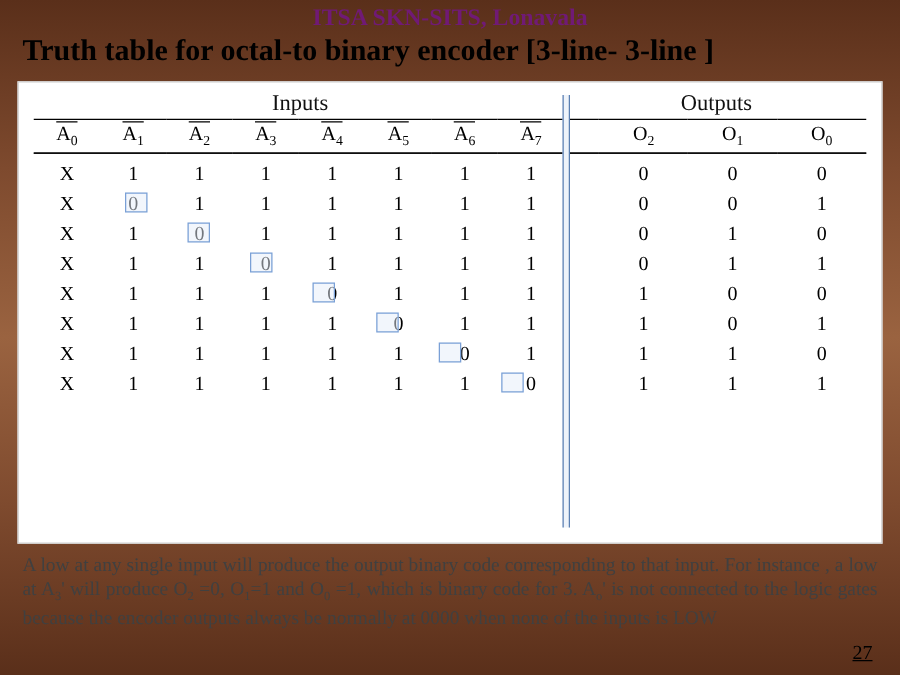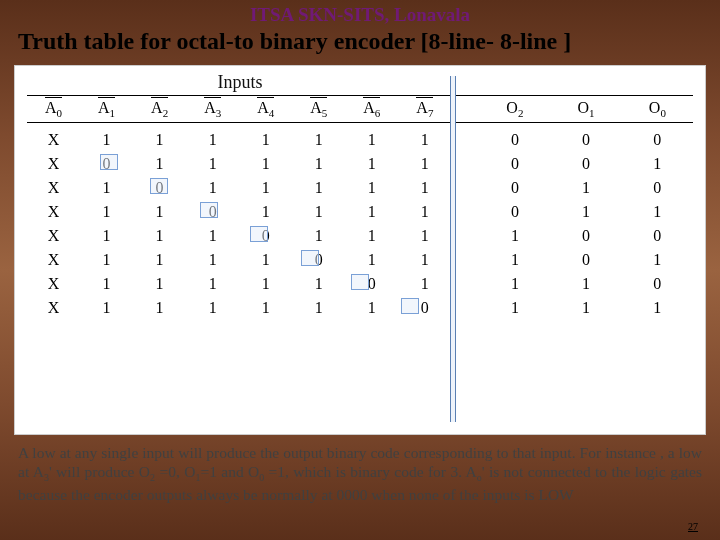--- a/index.html
+++ b/index.html
@@ -91,39 +91,40 @@
     font-size: 15.5px;
     line-height: 1.25;
     padding: 8px 18px 0 18px;
     text-align: justify;
   }
   .caption .sub2 { font-size: 10px; vertical-align: sub; }
   .pagenum {
     position: absolute;
     right: 22px;
     bottom: 8px;
-    font-size: 10px;
+    font-size: 16px;
     color: #000;
     text-decoration: underline;
   }
   .col-in  { width: 7.6%; }
   .col-out { width: 10.2%; }
 </style>
 </head>
 <body>
 
 <div class="header-org">ITSA SKN-SITS, Lonavala</div>
-<div class="slide-title">Truth table for octal-to binary encoder [8-line- 8-line ]</div>
+<div class="slide-title">Truth table for octal-to binary encoder [3-line- 3-line ]</div>
 
 <div class="table-panel">
   <div class="vsep" style="left:63%;"></div>
 
   <div class="tt-wrap">
     <div class="section-heads">
       <div class="sh-in">Inputs</div>
+      <div class="sh-out">Outputs</div>
     </div>
 
     <table class="tt">
       <colgroup>
         <col class="col-in">
           <col class="col-in">
           <col class="col-in">
           <col class="col-in">
         <col class="col-in">
           <col class="col-in">

